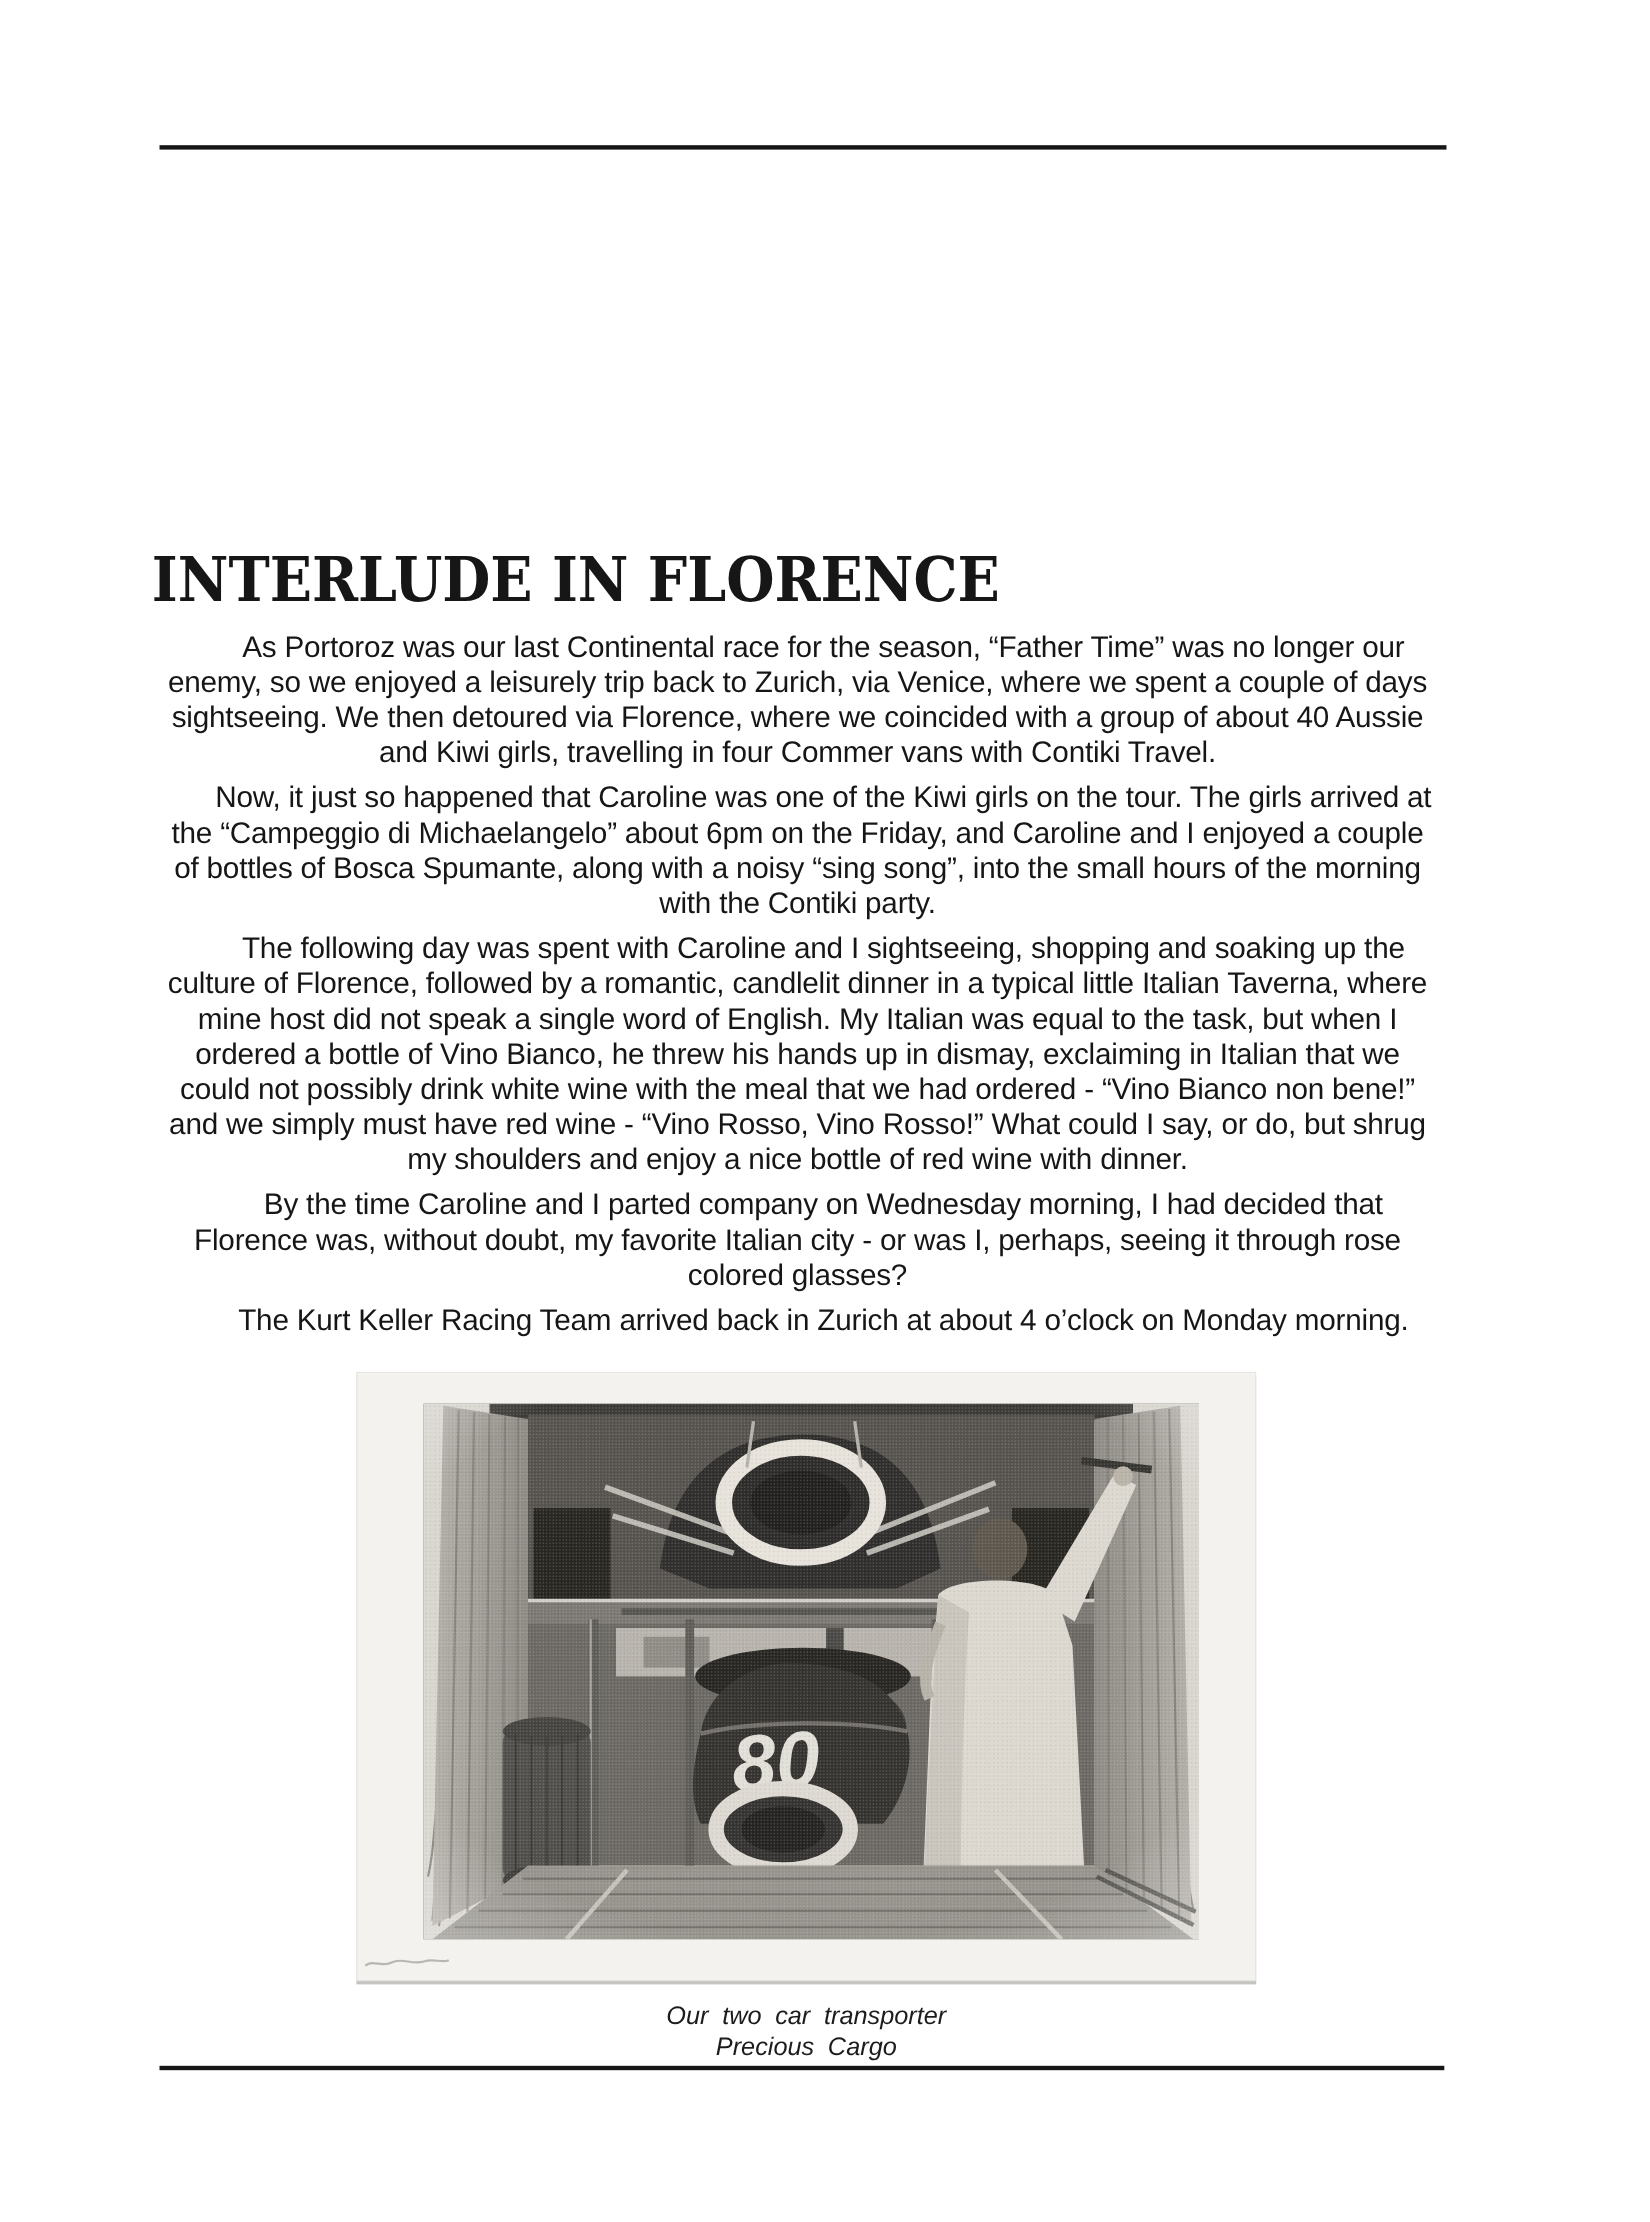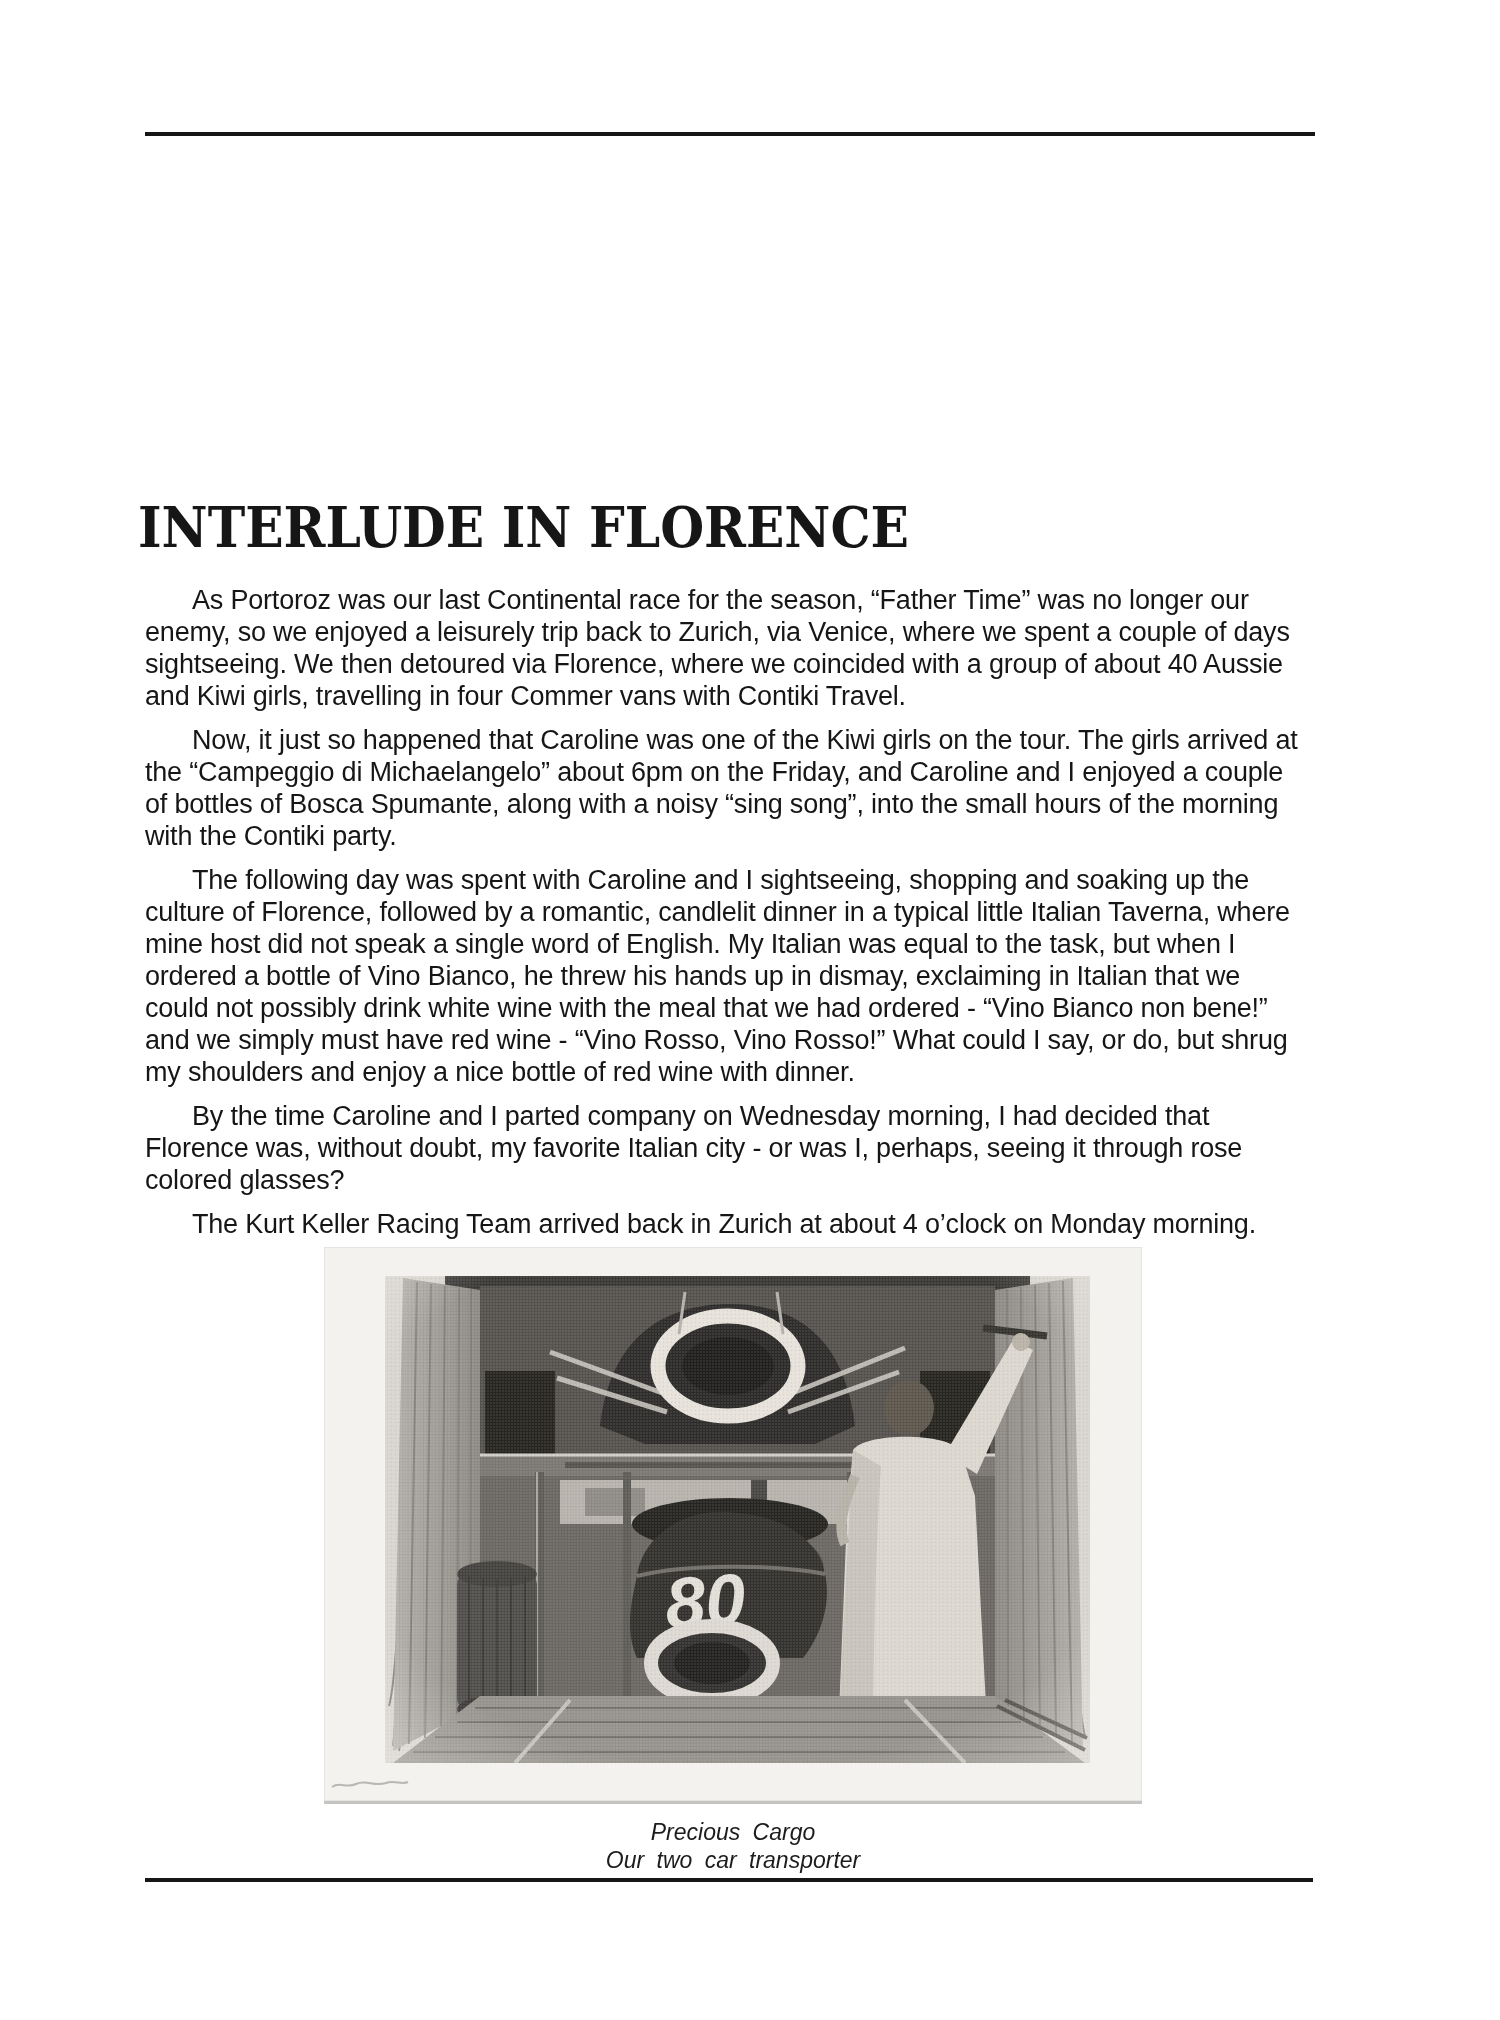--- a/index.html
+++ b/index.html
@@ -26,22 +26,23 @@
     transform-origin:left center;
     white-space:nowrap;
     color:#161616;
   }
   .content{
     position:absolute;left:145px;top:572px;width:1160px;
     font-size:27px;line-height:32px;letter-spacing:-0.2px;
     color:#161616;
   }
   .content p{
-    margin:12px 0 9px 0;
+    margin:0 0 9px 0;
     text-indent:47px;
+    text-align:center;
   }
   .photo-frame{
     position:absolute;left:324px;top:1247px;width:818px;height:554px;
     background:#f3f2ef;
     box-shadow:0 3px 0 rgba(150,148,144,0.55), 0 0 0 1px #e6e4e0 inset;
   }
   .photo-inner{
     position:absolute;left:61px;top:29px;width:705px;height:487px;
     background:#8e8b86;overflow:hidden;
   }
@@ -232,22 +233,22 @@
         <rect x="0" y="0" width="705" height="487" fill="url(#htdark)"></rect>
         <rect x="0" y="0" width="705" height="487" fill="url(#vign)"></rect>
       </svg>
     </div>
     <svg class="border-mark" width="80" height="20" viewBox="0 0 80 20">
       <path d="M2,14 C10,8 16,16 26,11 C36,6 44,14 56,10 C64,7 72,12 78,9" stroke="#8a8784" stroke-width="2" fill="none"></path>
     </svg>
   </div>
 
   <div class="caption">
+    <div>Our two car transporter</div>
     <div>Precious Cargo</div>
-    <div>Our two car transporter</div>
   </div>
 
   <div class="rule rule-bottom"></div>
 
   <div class="footer">
     <span>82 - </span><span class="book">Mt Druitt to Monza</span>
   </div>
 
 </div>
 

